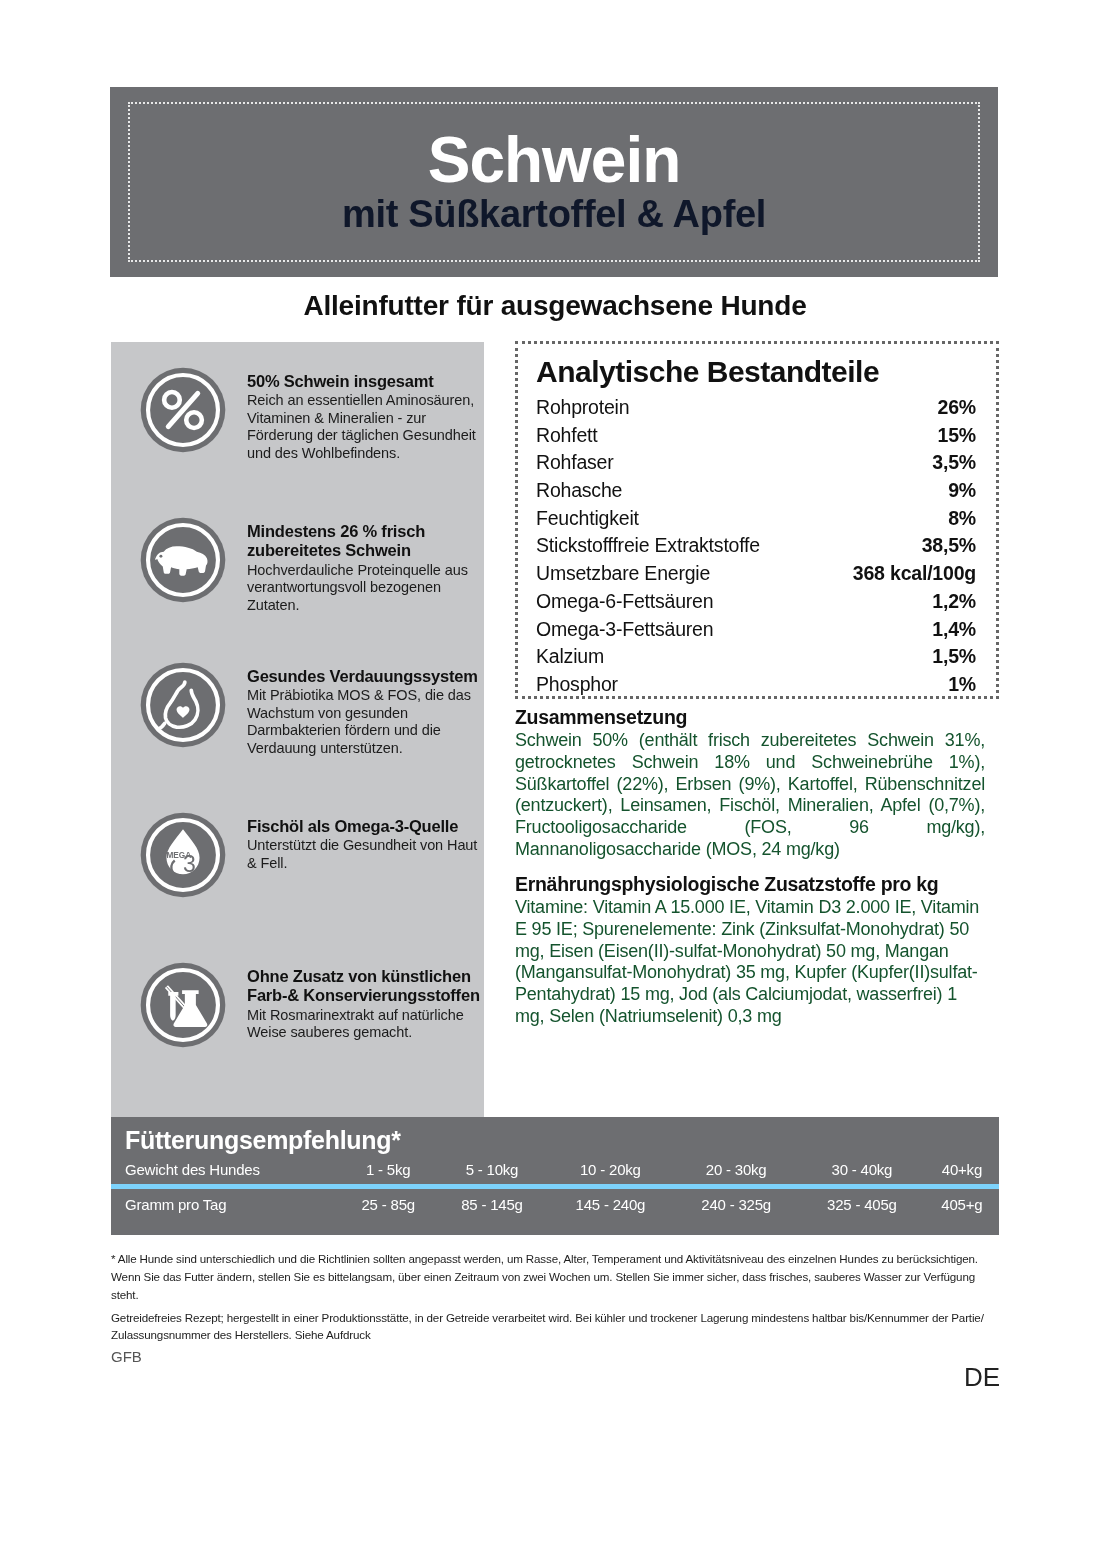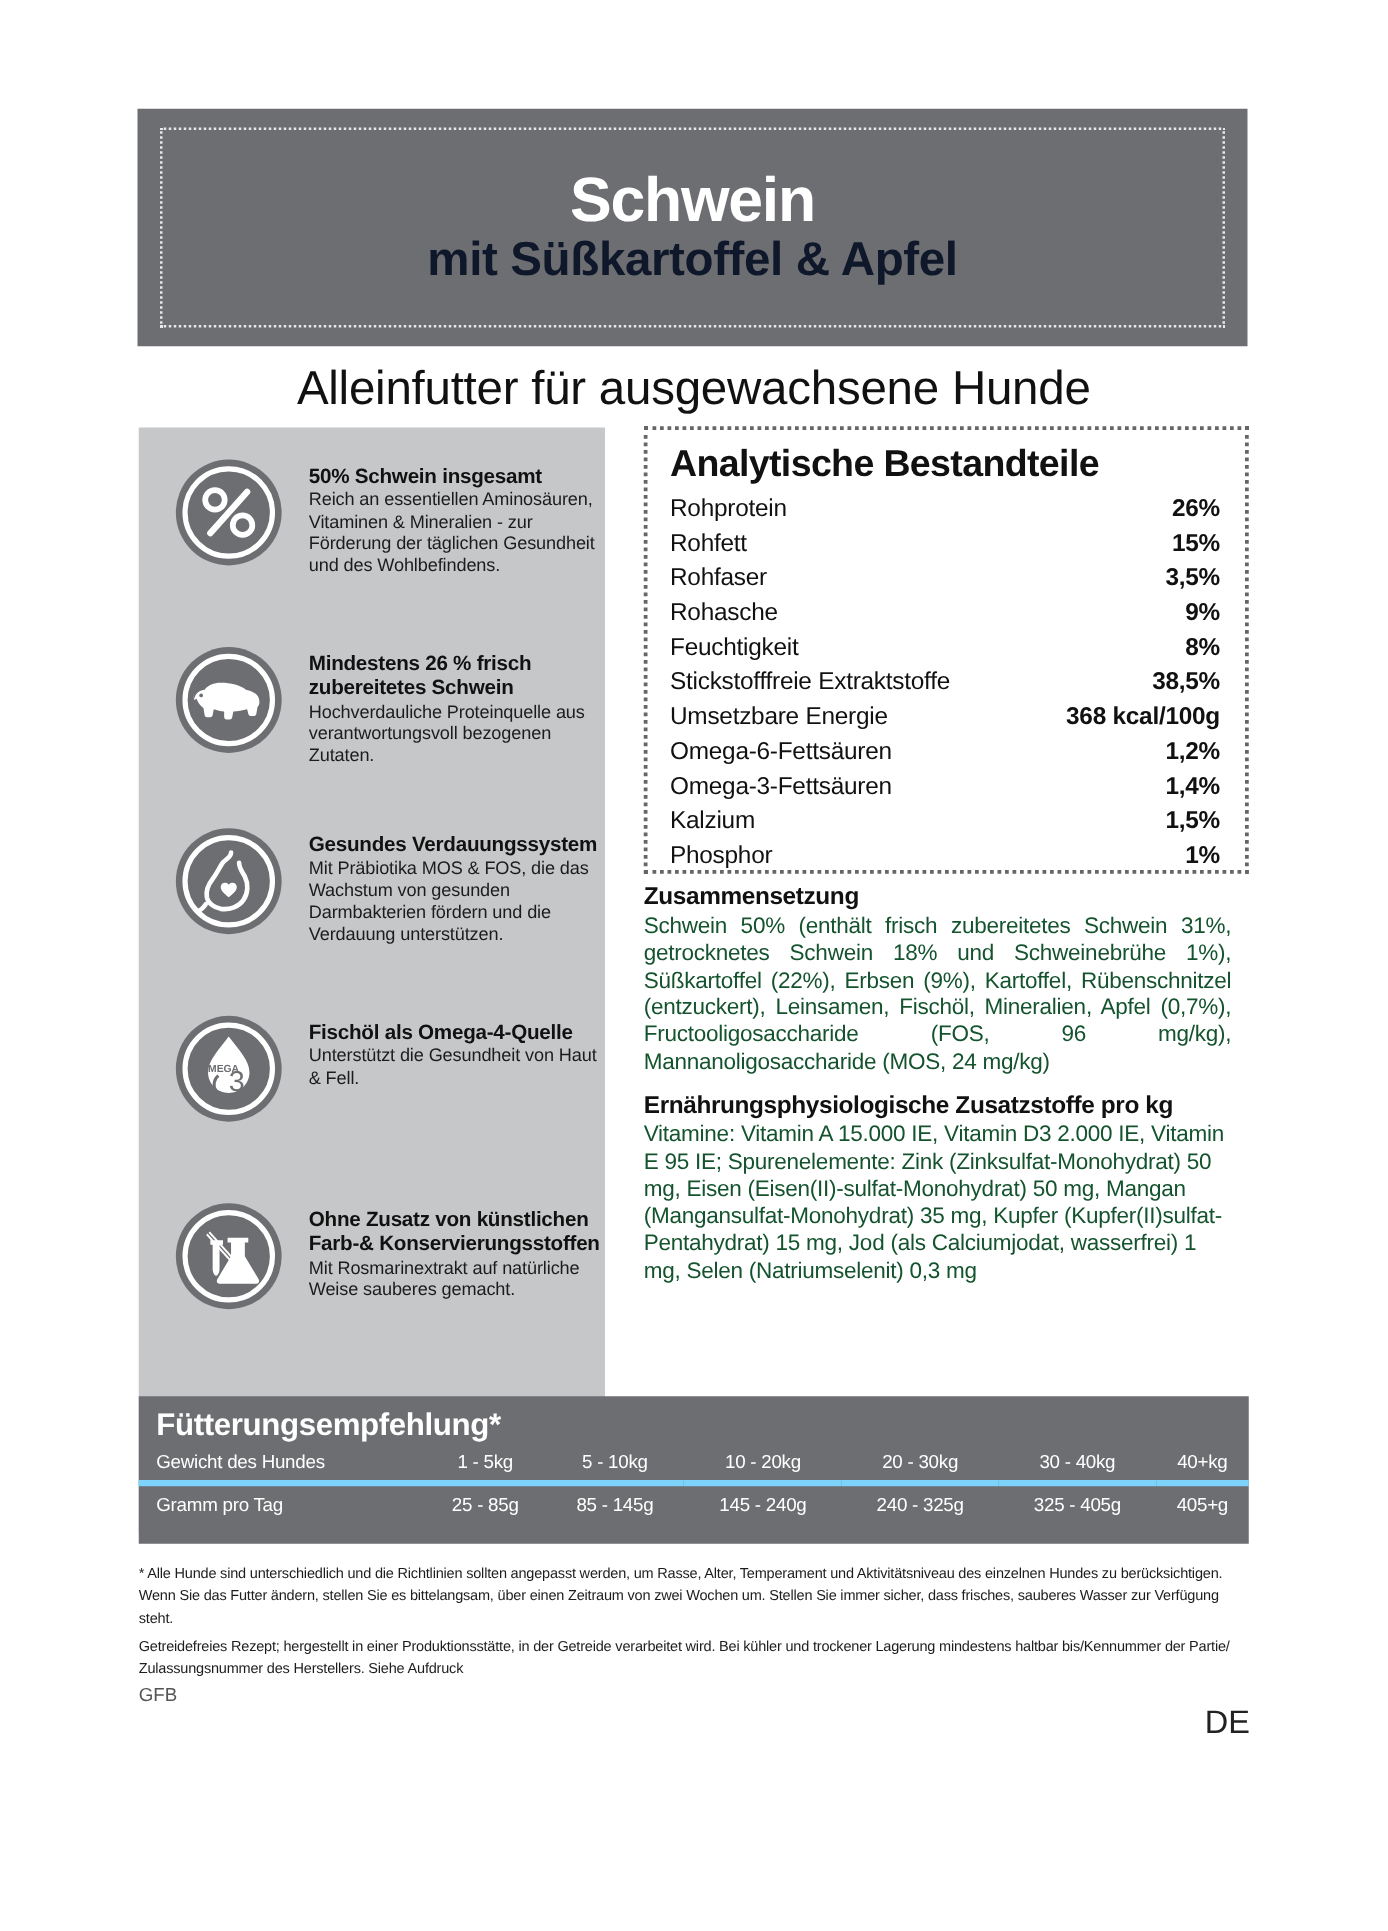--- a/index.html
+++ b/index.html
@@ -15,30 +15,30 @@
   .banner{
     position:absolute;left:110px;top:87px;width:888px;height:190px;
     background:#6d6e71;
   }
   .banner-inner{
     position:absolute;left:18px;top:15px;right:18px;bottom:15px;
     border:2px dotted #e8e8e8;
     display:flex;flex-direction:column;align-items:center;justify-content:center;
   }
   .banner-title{
-    color:#ffffff;font-weight:bold;font-size:50px;line-height:0.98;
+    color:#ffffff;font-weight:bold;font-size:64px;line-height:0.98;
     letter-spacing:-1px;margin:0;padding:0;
   }
   .banner-sub{
     color:#0f172a;font-weight:bold;font-size:38px;line-height:1.05;
     margin-top:4px;letter-spacing:-0.3px;
   }
   .complete-line{
     position:absolute;left:0;top:290px;width:1110px;text-align:center;
-    font-size:38px;font-weight:normal;color:#111;letter-spacing:-0.2px;
+    font-size:28px;font-weight:bold;color:#111;letter-spacing:-0.2px;
   }
 
   
   .features{
     position:absolute;left:111px;top:342px;width:373px;height:884px;
     background:#c6c7c9;
   }
   .feature{
     position:absolute;left:26px;width:345px;display:flex;
   }
@@ -184,21 +184,21 @@
         <svg class="icon-circle" viewBox="0 0 100 100">
           <circle cx="50" cy="50" r="46" fill="#6d6e71"></circle>
           <circle cx="50" cy="50" r="38" fill="none" stroke="#fff" stroke-width="4.5"></circle>
           <path d="M50 22c9 12 18 21 18 31 0 10-8 18-18 18s-18-8-18-18c0-10 9-19 18-31z" fill="#fff"></path>
           <path d="M41 56c-4 3-5 9-2 13 2 3 6 4 9 3" fill="none" stroke="#6d6e71" stroke-width="2.6"></path>
           <text x="42" y="53" font-family="'Liberation Sans',sans-serif" font-size="9" font-weight="bold" fill="#6d6e71" text-anchor="middle">OMEGA</text>
           <text x="57" y="69" font-family="'Liberation Sans',sans-serif" font-size="25" fill="#6d6e71" text-anchor="middle">3</text>
         </svg>
       </div>
       <div class="f-text">
-        <div class="f-title">Fischöl als Omega-4-Quelle</div>
+        <div class="f-title">Fischöl als Omega-3-Quelle</div>
         <div class="f-body">Unterstützt die Gesundheit von Haut &amp; Fell.</div>
       </div>
     </div>
 
     <div class="feature" style="top:617px;">
       <div class="f-icon">
         <svg class="icon-circle" viewBox="0 0 100 100">
           <circle cx="50" cy="50" r="46" fill="#6d6e71"></circle>
           <circle cx="50" cy="50" r="38" fill="none" stroke="#fff" stroke-width="4.5"></circle>
           <path d="M32 30 L68 70" stroke="#fff" stroke-width="4.5"></path>

